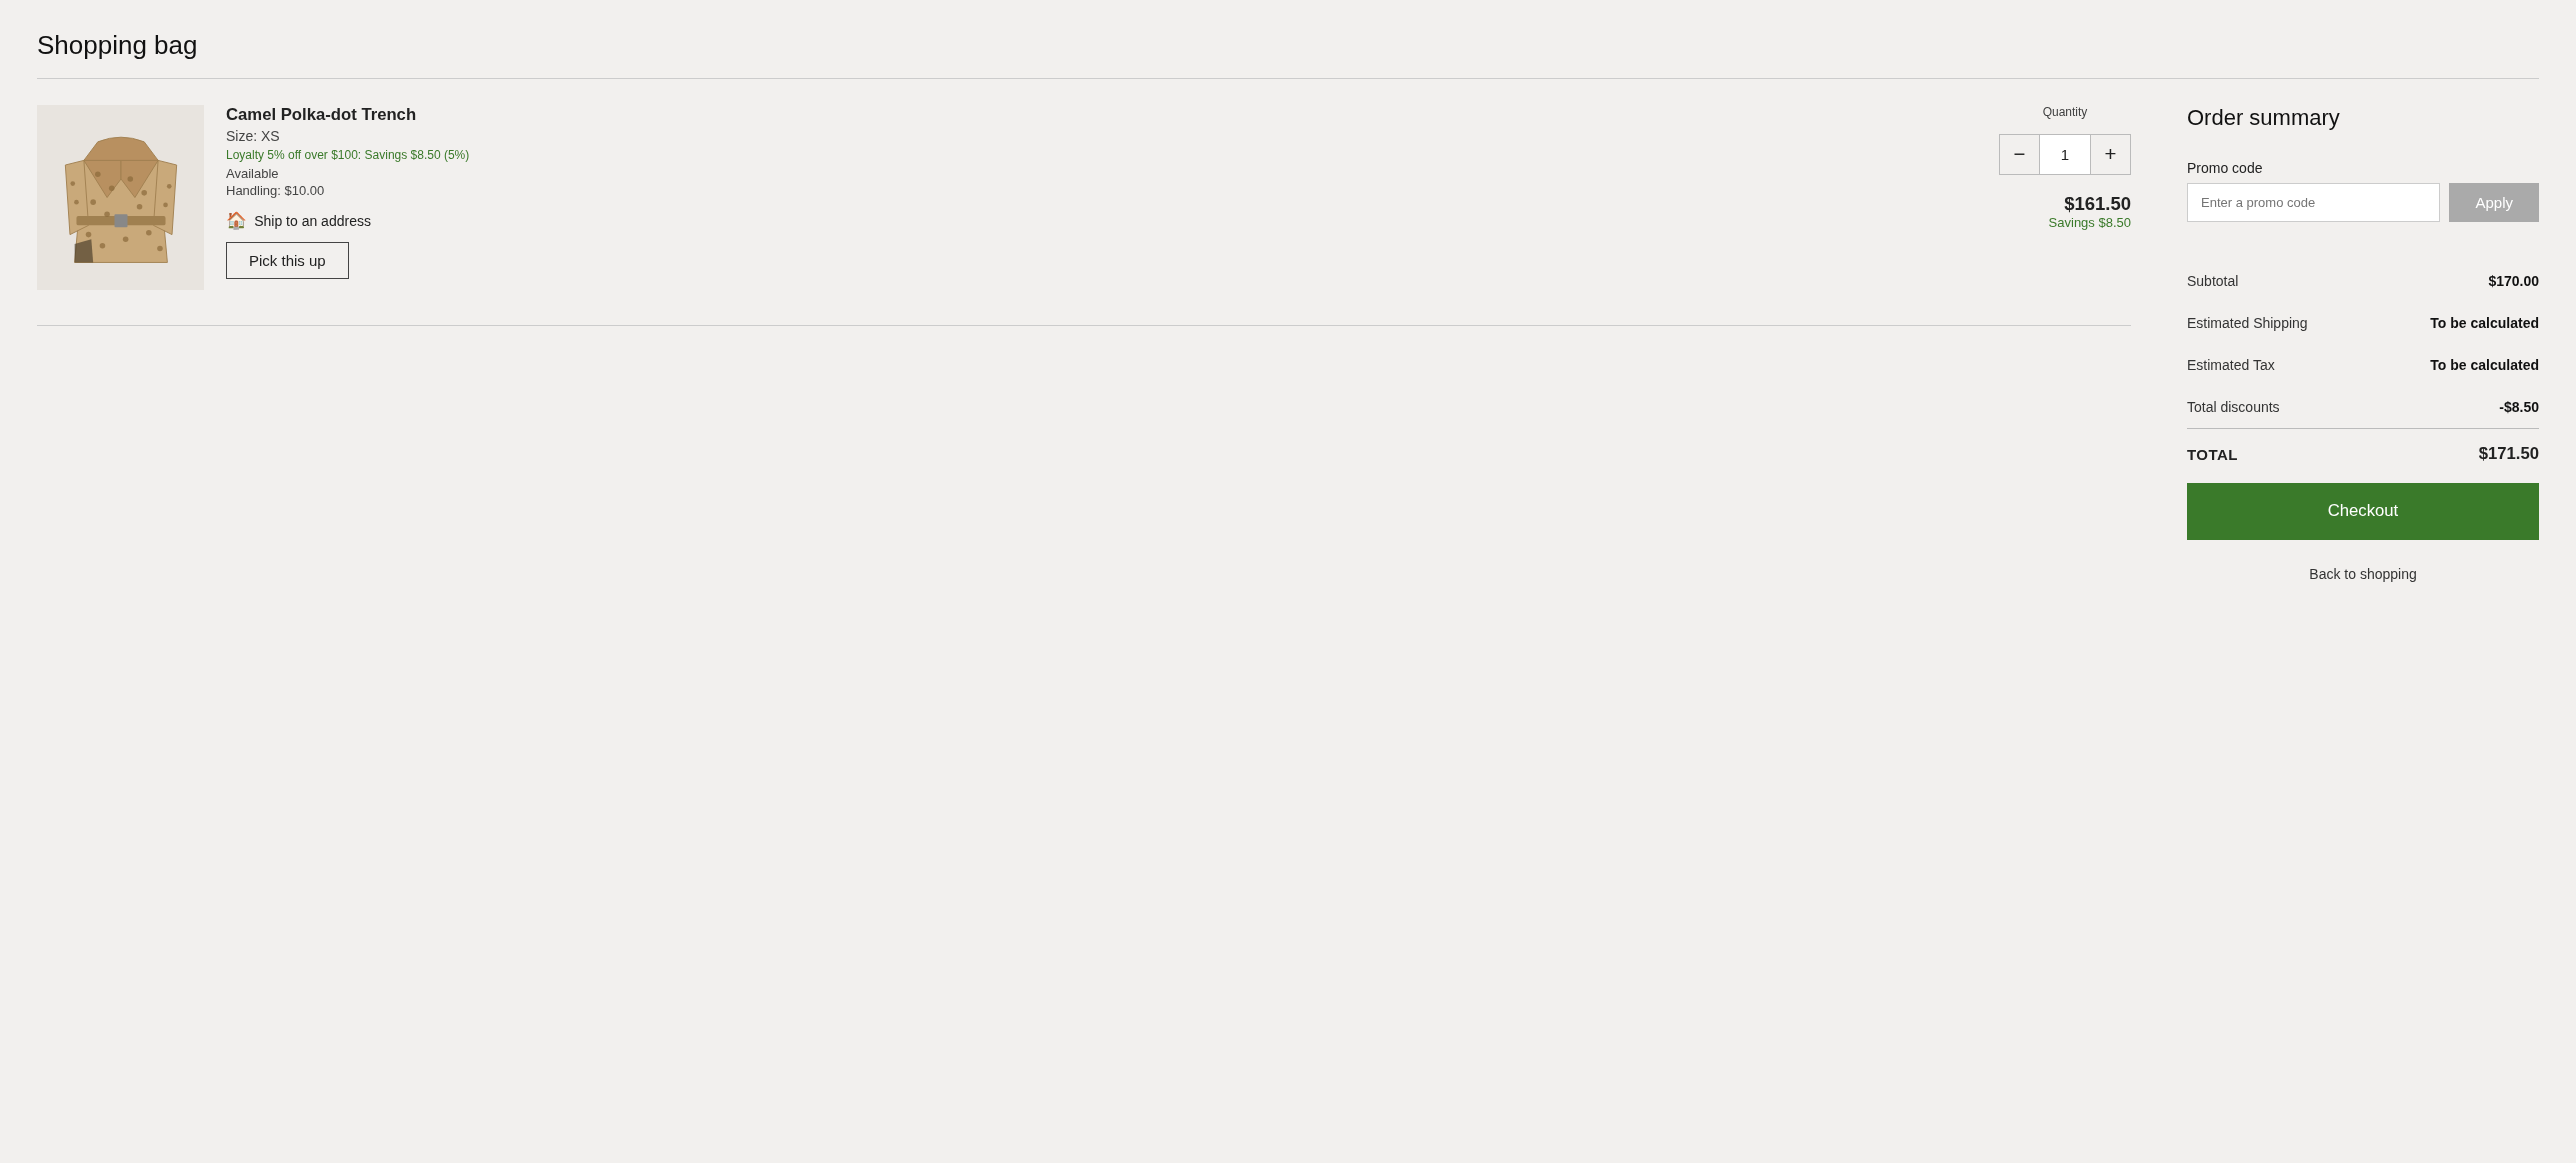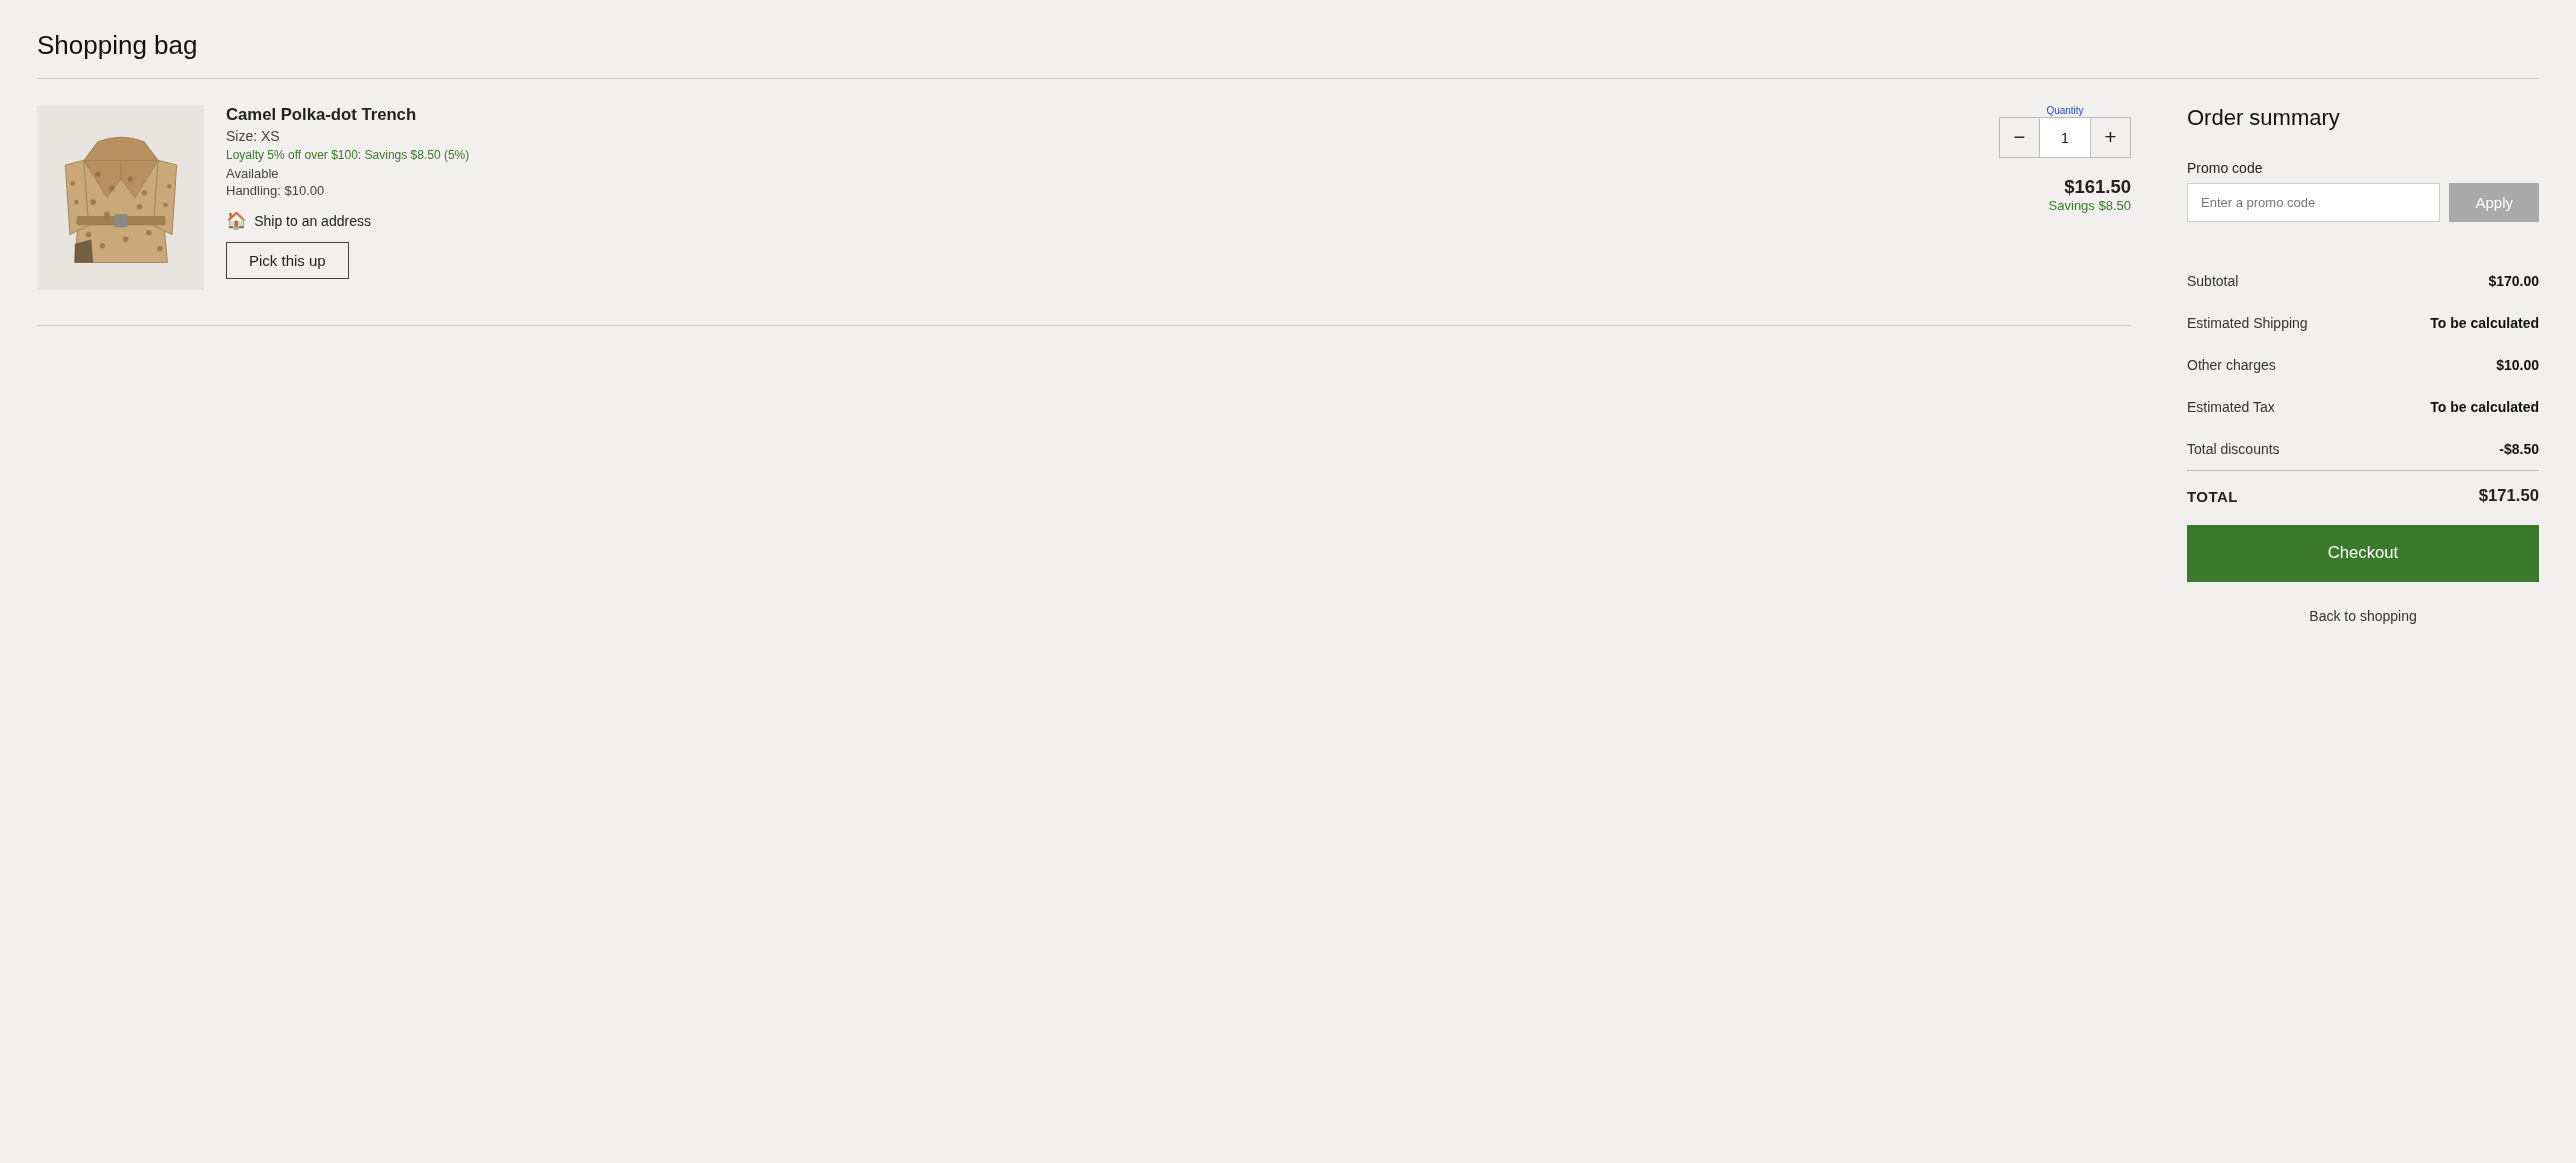--- a/index.html
+++ b/index.html
@@ -122,23 +122,23 @@
       gap: 18.5px;
       flex-shrink: 0;
     }
     .quantity-section {
       display: flex;
       flex-direction: column;
       align-items: center;
       gap: 0;
     }
     .quantity-label {
-      font-size: 10px;
-      color: #1d4ed8;
-      margin-bottom: 1px;
+      font-size: 12px;
+      color: #404040;
+      margin-bottom: 15px;
     }
     .quantity-controls {
       display: flex;
       align-items: center;
       gap: 0;
     }
     .qty-btn {
       width: 41px;
       height: 41px;
       background: #f2f0ee;
@@ -392,24 +392,20 @@
       <div class="summary-row">
         <span class="summary-row-label">Subtotal</span>
         <span class="summary-row-value bold">$170.00</span>
       </div>
 
       <div class="summary-row">
         <span class="summary-row-label">Estimated Shipping</span>
         <span class="summary-row-value bold">To be calculated</span>
       </div>
 
-      <div class="summary-row">
-        <span class="summary-row-label">Other charges</span>
-        <span class="summary-row-value bold">$10.00</span>
-      </div>
 
       <div class="summary-row">
         <span class="summary-row-label">Estimated Tax</span>
         <span class="summary-row-value bold">To be calculated</span>
       </div>
 
       <div class="summary-row">
         <span class="summary-row-label">Total discounts</span>
         <span class="summary-row-value">-$8.50</span>
       </div>

